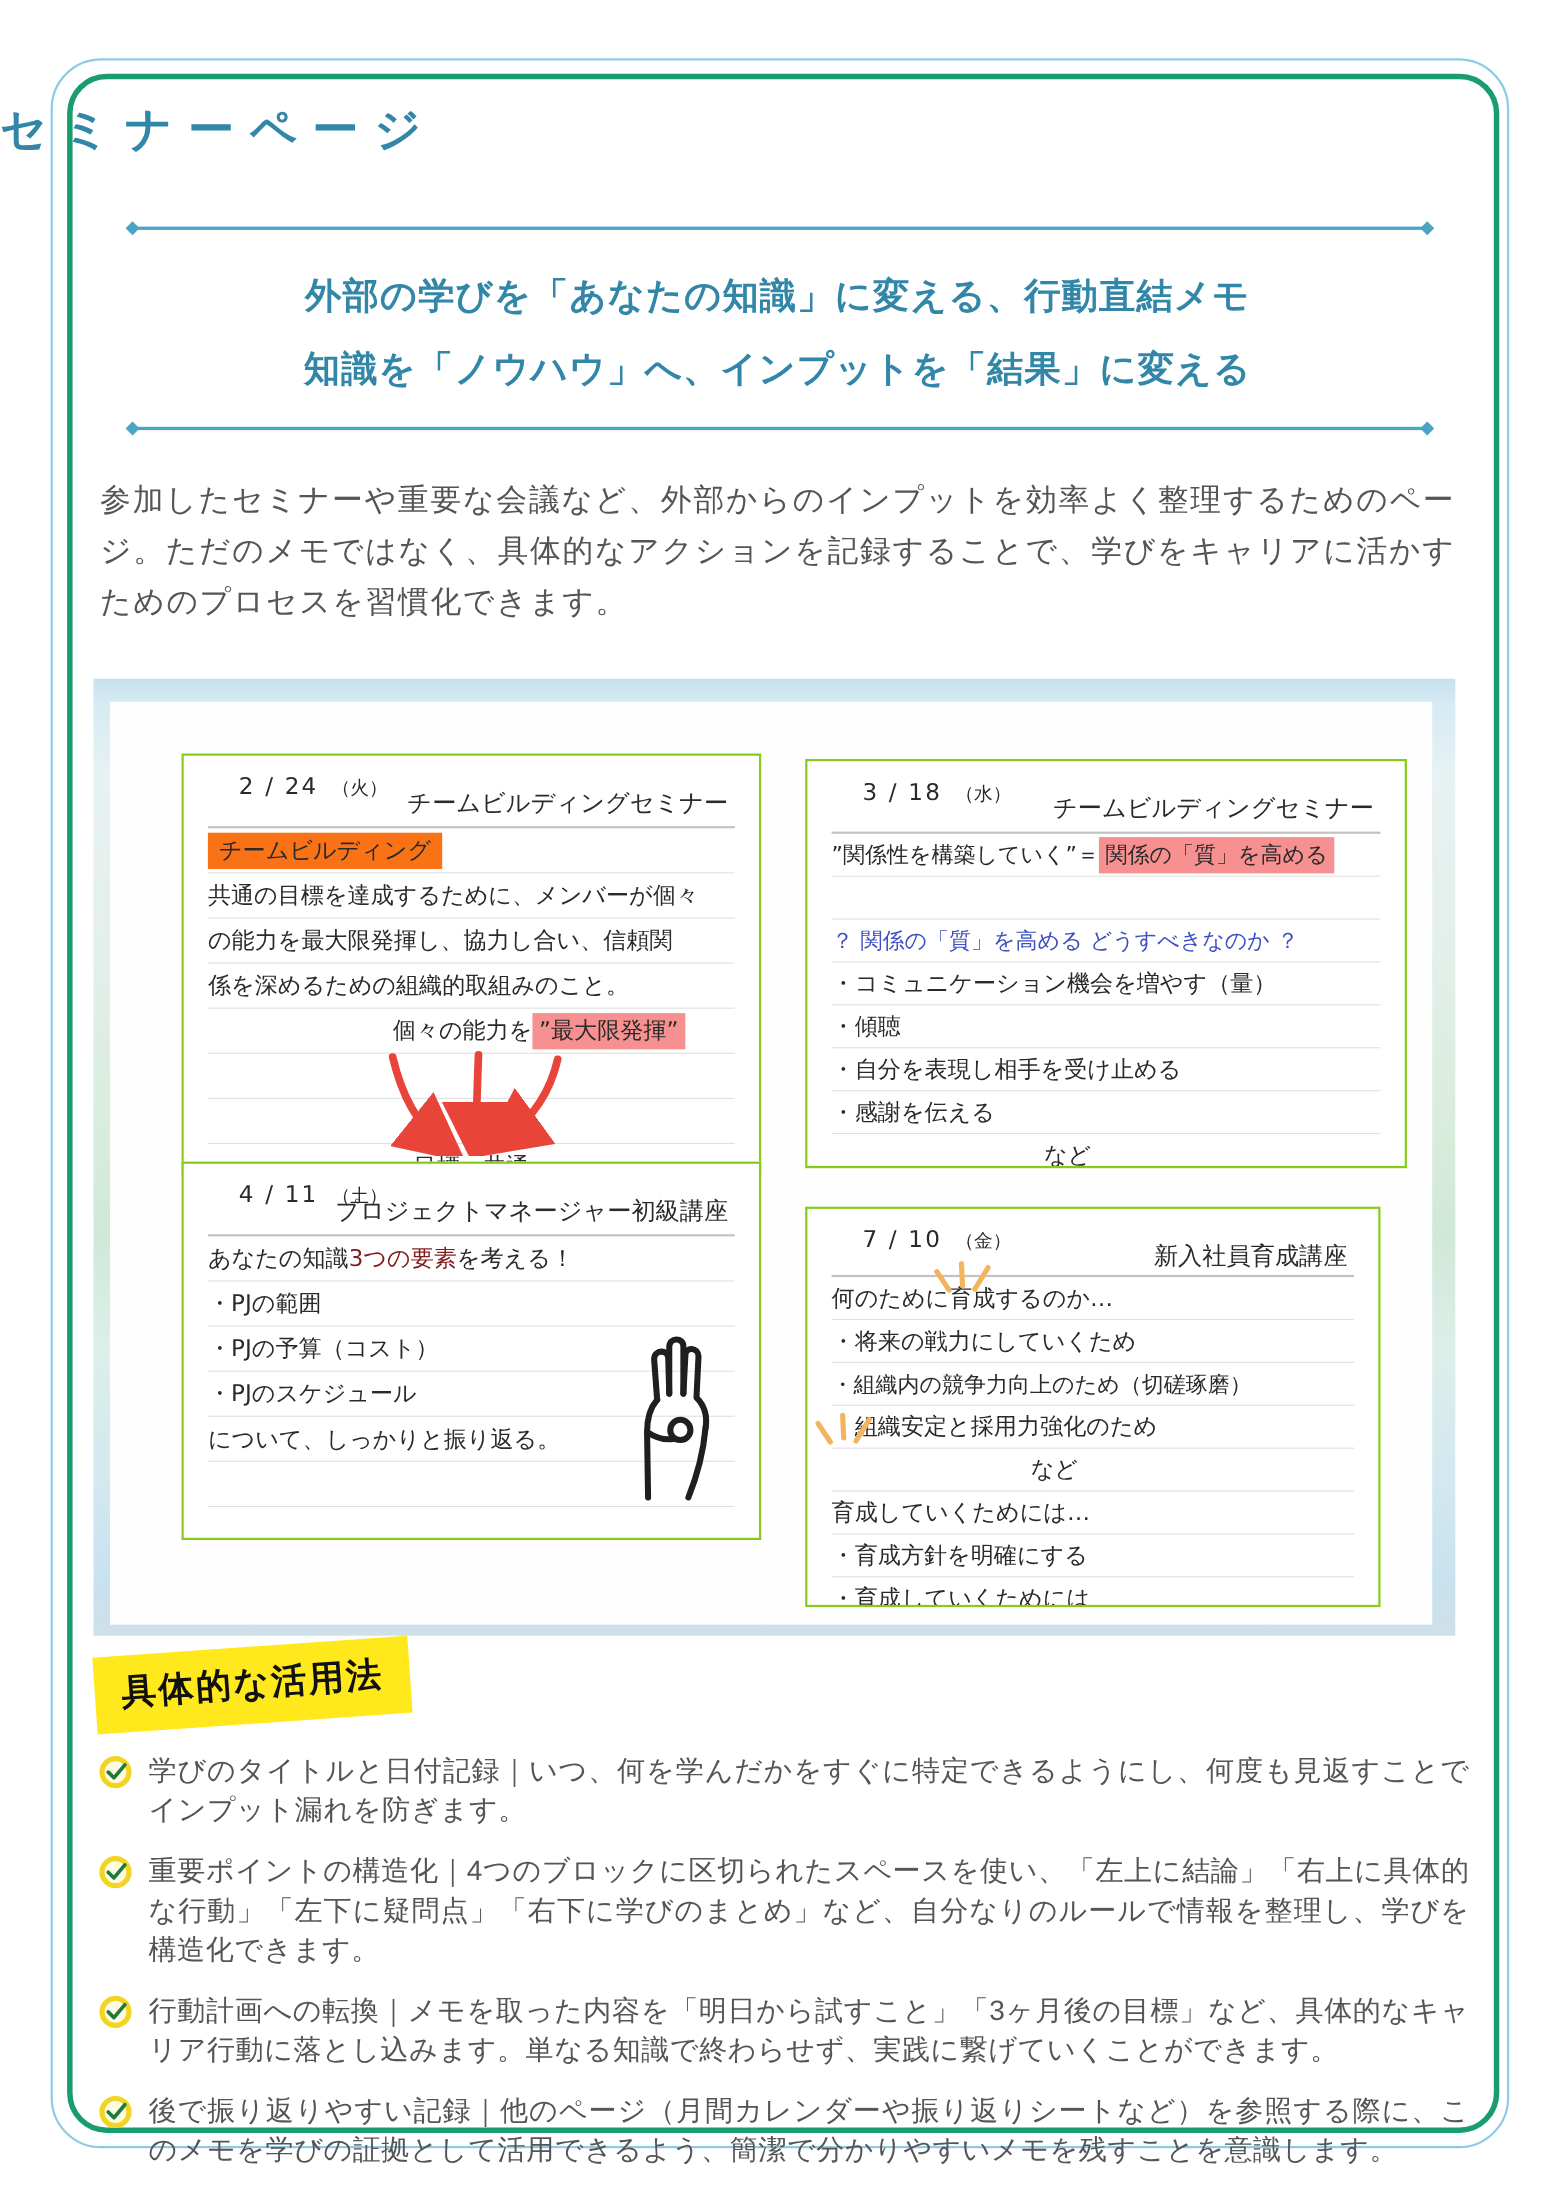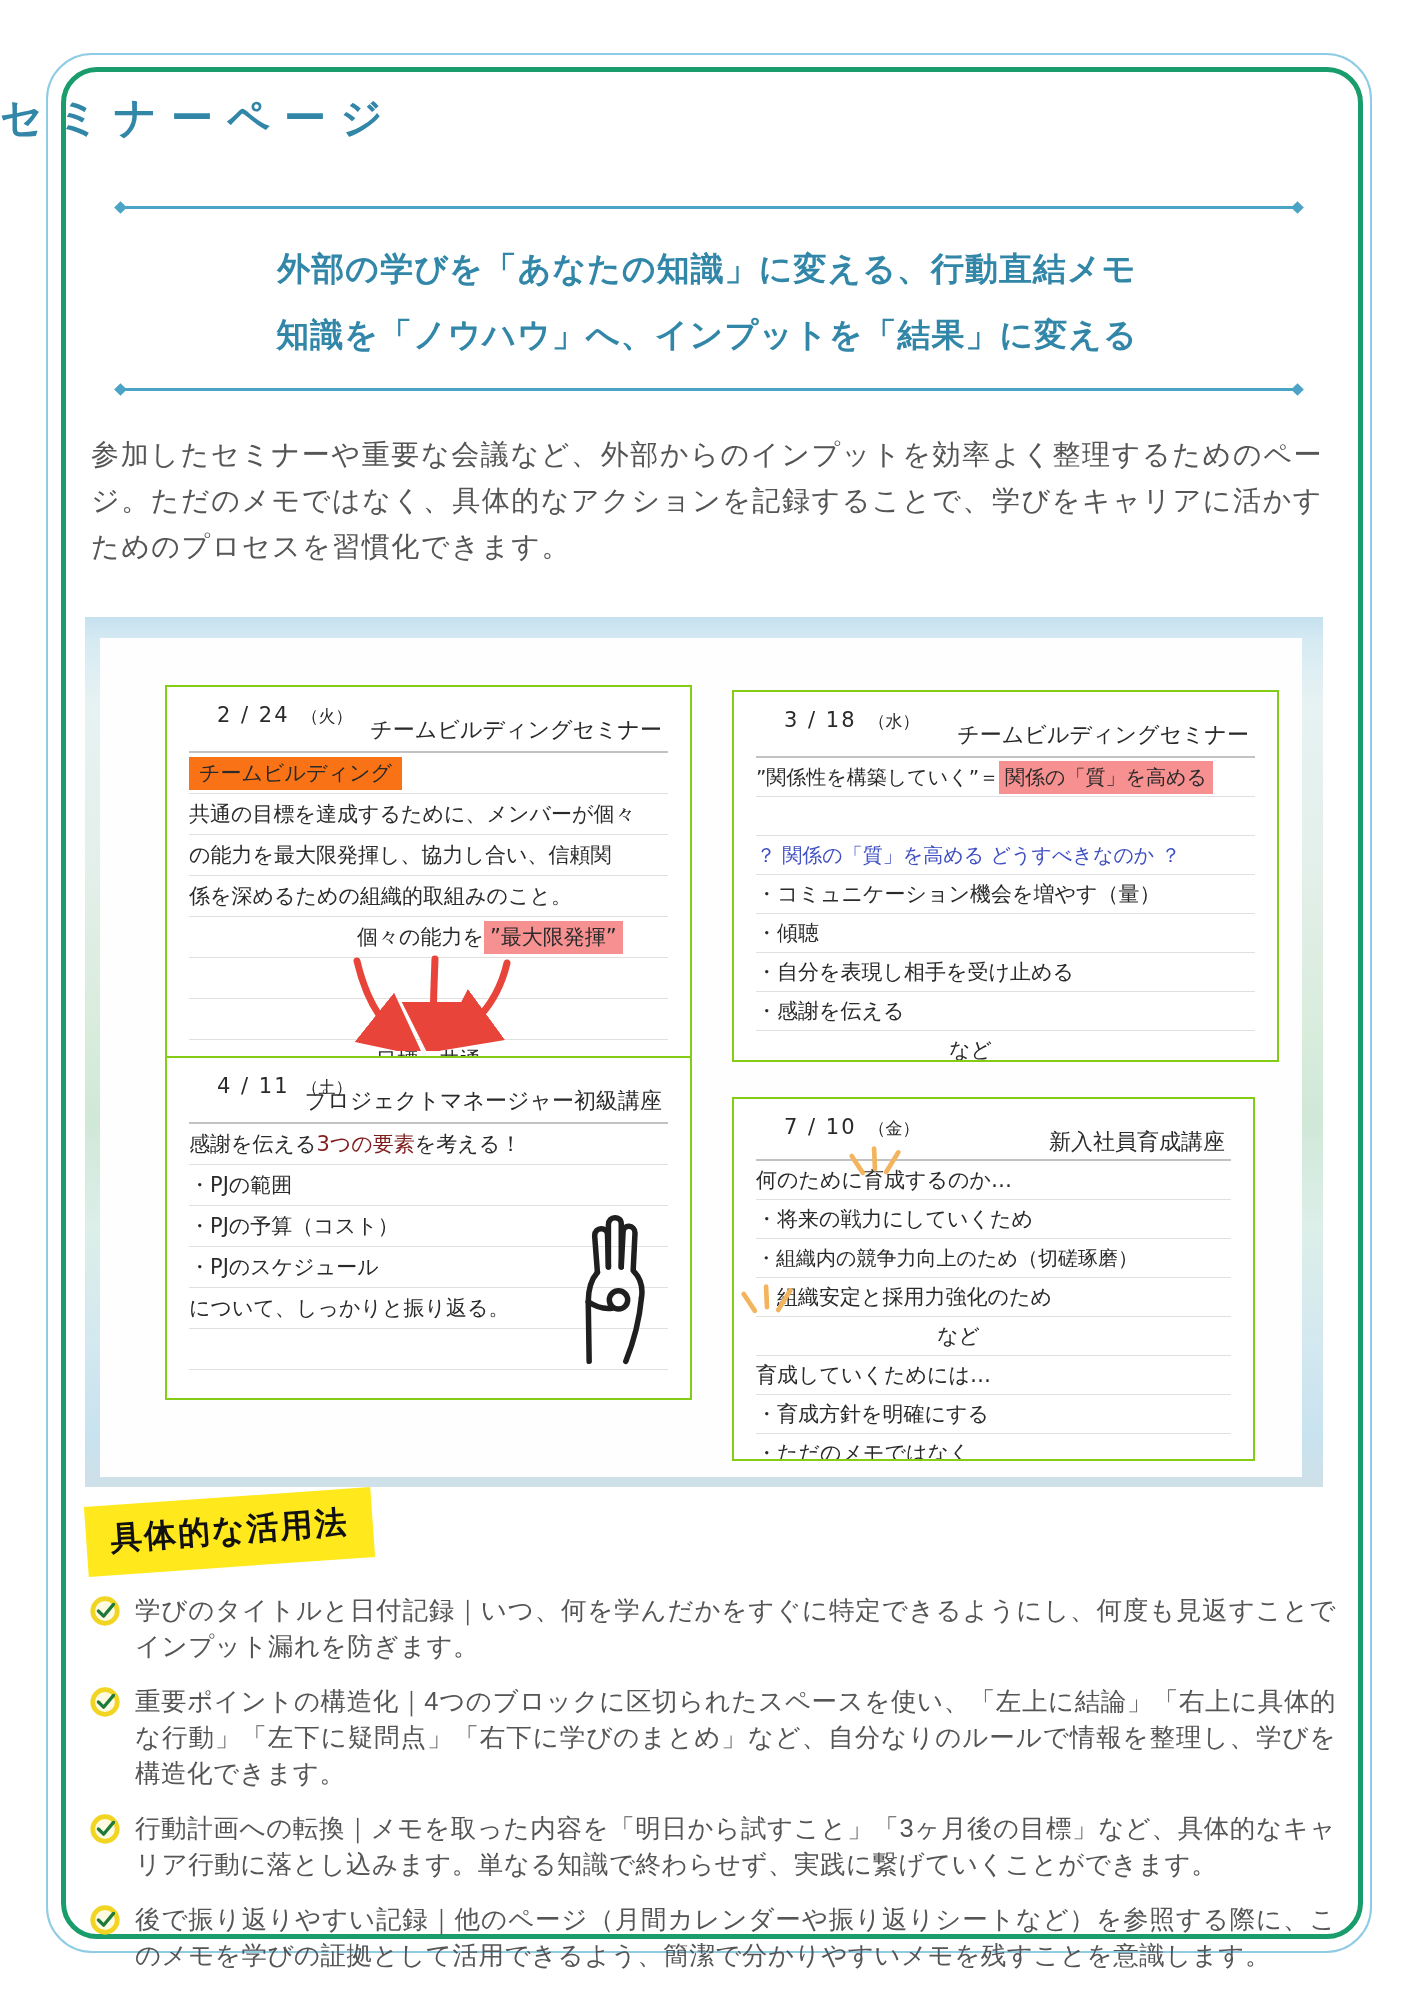--- a/index.html
+++ b/index.html
@@ -135,21 +135,21 @@
         <div class="ln">・自分を表現し相手を受け止める</div>
         <div class="ln">・感謝を伝える</div>
         <div class="ln nob rgt">など</div>
       </div>
 
       <div class="card c3">
         <div class="chead">
           <span class="cdate"><span>4 / 11</span><span class="cday">（土）</span></span>
           <span class="ctitle">プロジェクトマネージャー初級講座</span>
         </div>
-        <div class="ln"><span>感謝を伝える</span><span class="pen-green">3つの要素</span><span>を考える！</span></div>
+        <div class="ln"><span>あなたの知識</span><span class="pen-green">3つの要素</span><span>を考える！</span></div>
         <div class="ln">・PJの範囲</div>
         <div class="ln">・PJの予算（コスト）</div>
         <div class="ln">・PJのスケジュール</div>
         <div class="ln">について、しっかりと振り返る。</div>
         <div class="ln"></div>
         <div class="ln nob"></div>
         <svg class="hand" width="110" height="160" viewBox="0 0 120 170">
           <g fill="none" stroke="#1f1f1f" stroke-width="6" stroke-linecap="round" stroke-linejoin="round">
             <path d="M34 165 L33 100 C33 86 36 76 43 68"></path>
             <path d="M43 68 L40 28 C40 18 54 18 54 27 L55 62"></path>
@@ -167,21 +167,21 @@
           <span class="cdate"><span>7 / 10</span><span class="cday">（金）</span></span>
           <span class="ctitle">新入社員育成講座</span>
         </div>
         <div class="ln">何のために育成するのか…</div>
         <div class="ln">・将来の戦力にしていくため</div>
         <div class="ln small">・組織内の競争力向上のため（切磋琢磨）</div>
         <div class="ln">・組織安定と採用力強化のため</div>
         <div class="ln rgt">など</div>
         <div class="ln">育成していくためには…</div>
         <div class="ln">・育成方針を明確にする</div>
-        <div class="ln nob">・ただのメモではなく</div>
+        <div class="ln nob">・育成していくためには</div>
         <svg class="spark1" width="66" height="42" viewBox="0 0 70 45">
           <g stroke="#f3b45e" stroke-width="5" stroke-linecap="round" fill="none">
             <path d="M10 14 L22 32"></path>
               <path d="M34 6 L35 28"></path>
               <path d="M60 10 L47 31"></path>
           </g>
         </svg>
         <svg class="spark2" width="66" height="42" viewBox="0 0 70 45">
           <g stroke="#f3b45e" stroke-width="5" stroke-linecap="round" fill="none">
             <path d="M10 14 L22 32"></path>

